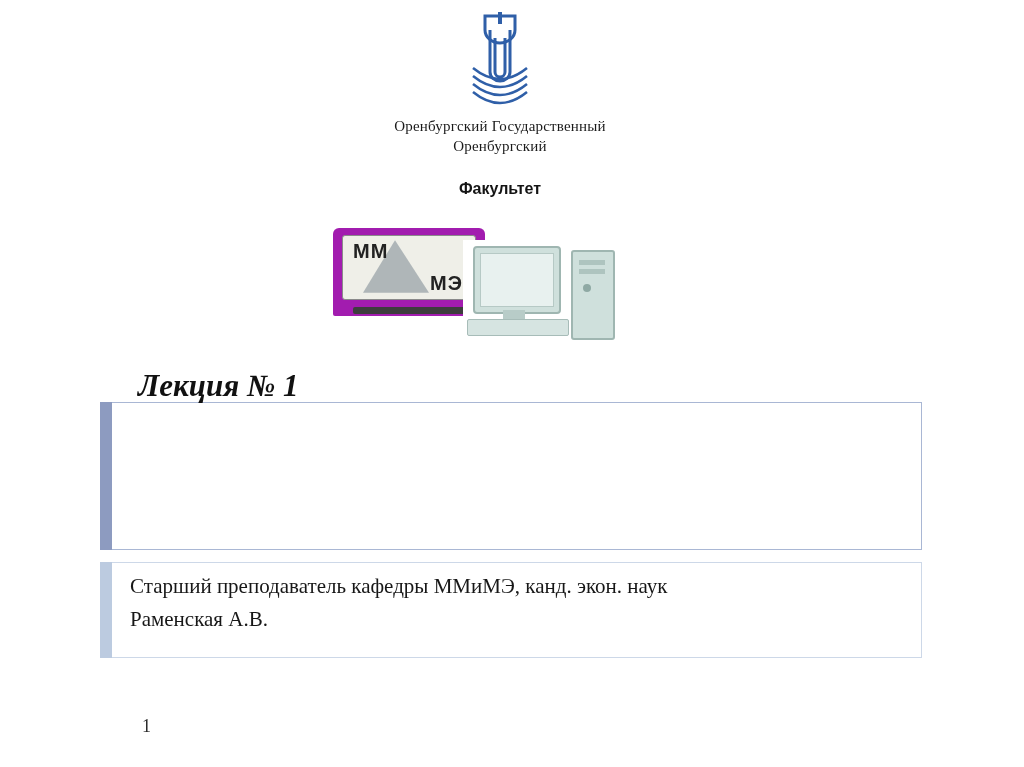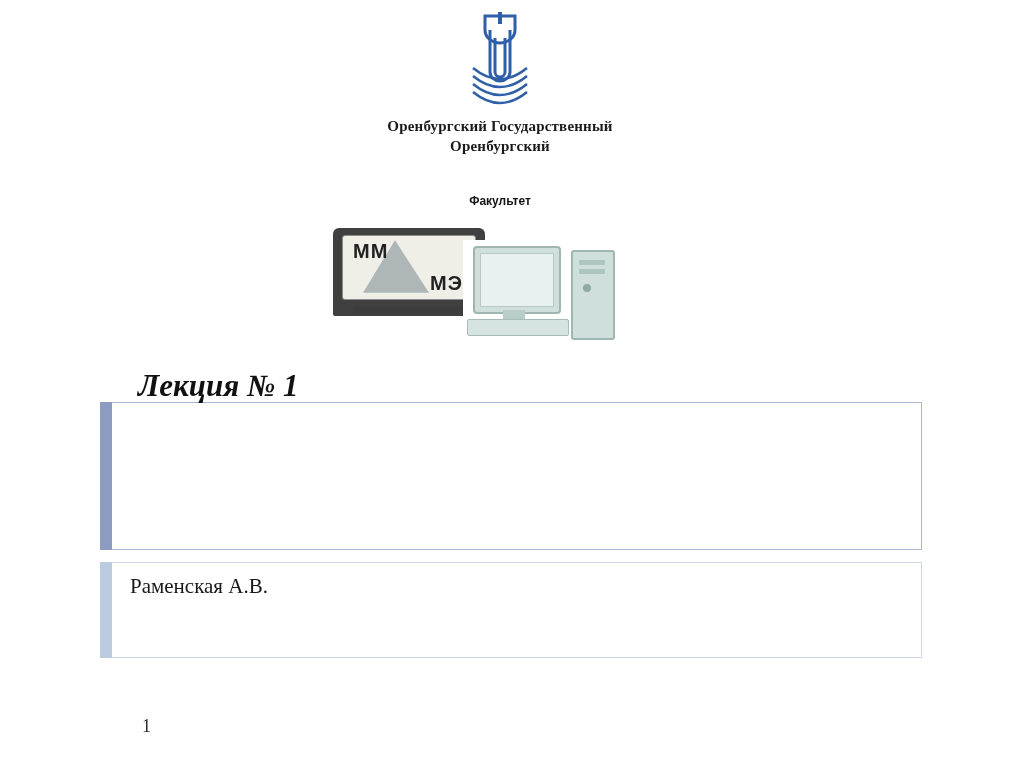--- a/index.html
+++ b/index.html
@@ -34,52 +34,52 @@
 
   .logo {
     width: 90px;
     height: 100px;
     margin: 0 auto 8px auto;
     position: relative;
   }
 
   .univ-name {
     font-family: "Liberation Serif", serif;
-    font-weight: bold;
+    font-weight: normal;
     font-size: 15px;
     color: #1a1a1a;
     line-height: 1.35;
     letter-spacing: 0.2px;
   }
 
   .faculty {
-    margin-top: 36px;
+    margin-top: 20px;
     font-family: "Liberation Sans", sans-serif;
     font-weight: bold;
-    font-size: 12px;
+    font-size: 16px;
     color: #141414;
     line-height: 1.45;
   }
 
   
   .picture-block {
     position: absolute;
     left: 333px;
     top: 228px;
     width: 290px;
     height: 120px;
   }
 
   .monitor-old {
     position: absolute;
     left: 0;
     top: 0;
     width: 152px;
     height: 88px;
-    background: #404040;
+    background: #a21caf;
     border-radius: 6px 6px 2px 2px;
   }
   .monitor-old .screen {
     position: absolute;
     left: 9px;
     top: 7px;
     right: 9px;
     bottom: 16px;
     background: #efefe8;
     border: 1px solid #8a8a8a;
@@ -335,18 +335,19 @@
 
   <div class="title-bar"></div>
   <div class="title-box"></div>
   <div class="title-text">
     <span class="title-line">Лекция № 1</span>
   </div>
 
   <div class="author-bar"></div>
   <div class="author-box"></div>
   <div class="author-text">
+    <span class="author-line1">Старший преподаватель кафедры ММиМЭ, канд. экон. наук</span>
     <span class="author-line2">Раменская А.В.</span>
   </div>
 
   <div class="page-number">1</div>
 
 </div>
 
 </body></html>

